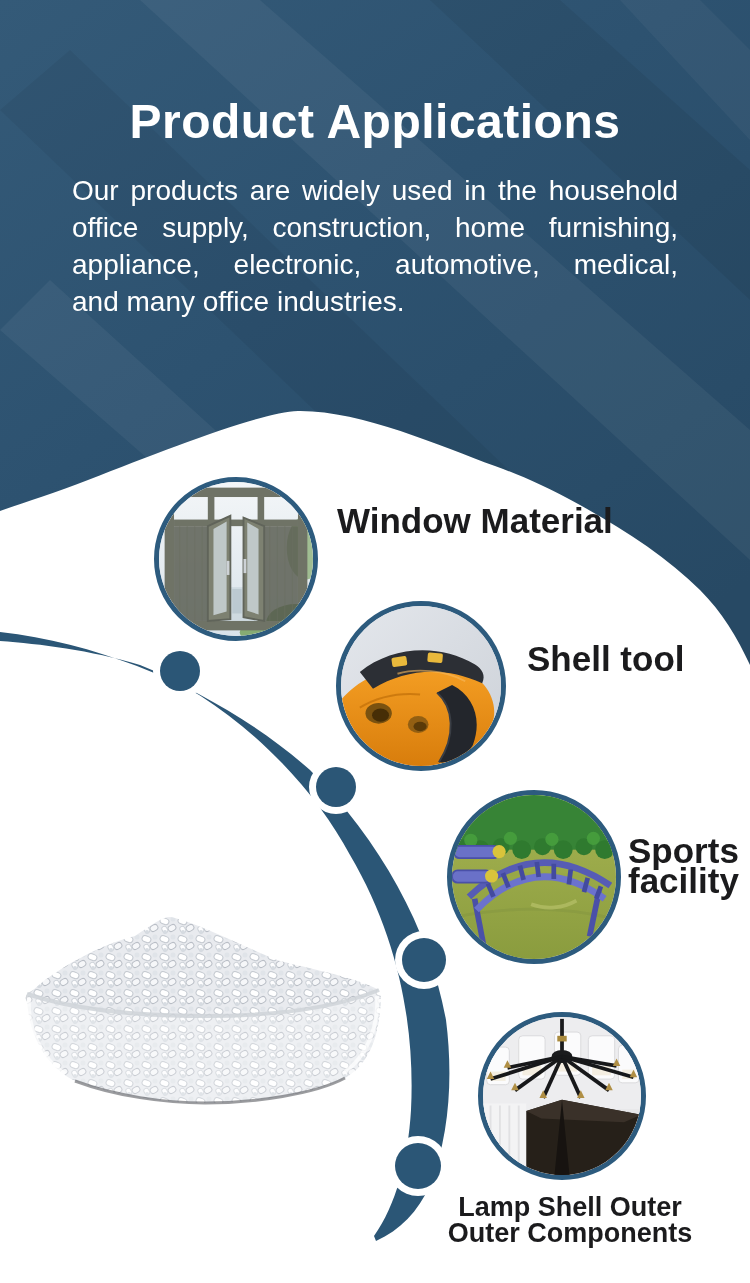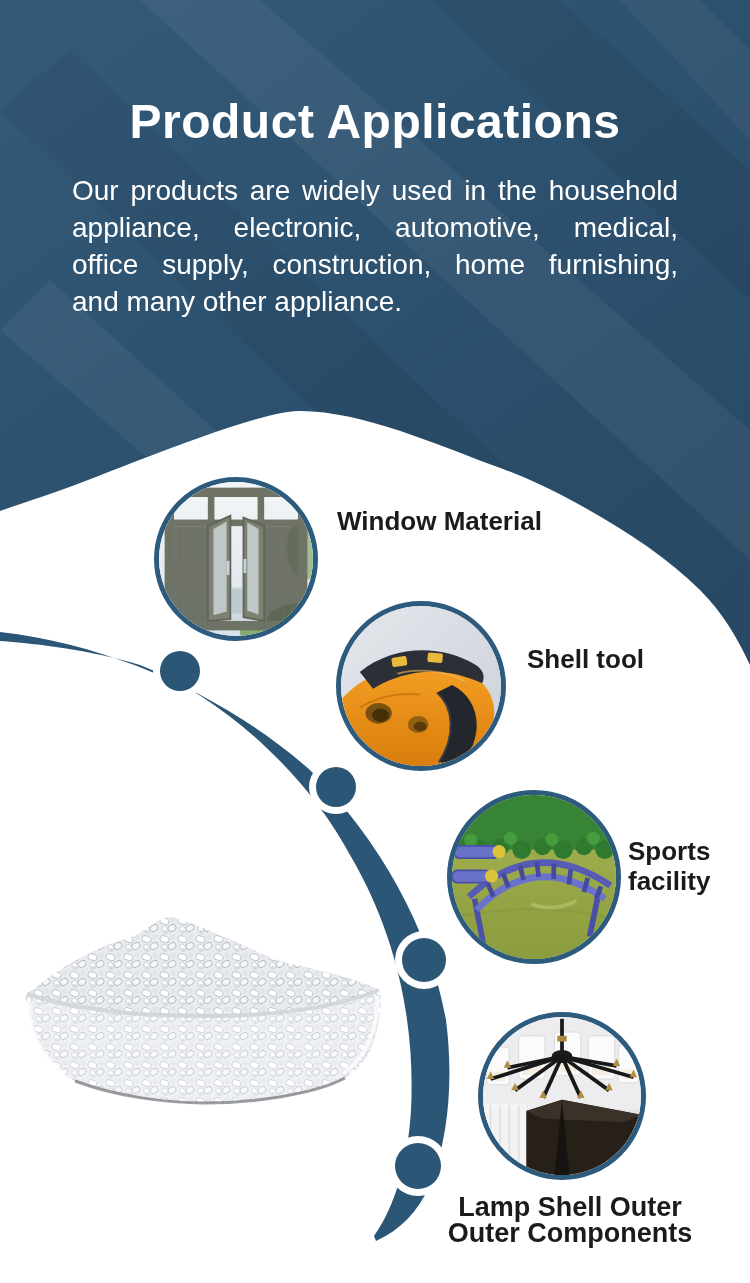--- a/index.html
+++ b/index.html
@@ -21,21 +21,21 @@
   .photo{
     position:absolute;border-radius:50%;overflow:hidden;z-index:2;
     border:5px solid #2d5b7e;box-sizing:border-box;background:#dfe3e8;
   }
   .photo svg{display:block;width:100%;height:100%;}
   .photo-window{left:154px;top:477px;width:164px;height:164px;}
   .photo-power{left:336px;top:601px;width:170px;height:170px;}
   .photo-sports{left:447px;top:790px;width:174px;height:174px;}
   .photo-lamp{left:478px;top:1012px;width:168px;height:168px;}
   .app-label{
-    position:absolute;z-index:3;color:#1b1b1d;font-weight:700;font-size:26px;line-height:30px;
+    position:absolute;z-index:3;color:#1b1b1d;font-weight:700;font-size:35px;line-height:30px;
   }
   .label-window{left:337px;top:506px;}
   .label-power{left:527px;top:644px;}
   .label-sports{left:628px;top:836px;}
   .label-lamp{left:430px;top:1194px;width:280px;text-align:center;font-size:27px;line-height:26px;}
   .pellets{position:absolute;left:15px;top:898px;width:375px;height:217px;z-index:1;}
 </style>
 </head>
 <body>
 
@@ -89,23 +89,23 @@
       <circle cx="424" cy="960" r="29" fill="#ffffff"></circle>
       <circle cx="424" cy="960" r="22" fill="#2b5676"></circle>
       <circle cx="418" cy="1166" r="30" fill="#ffffff"></circle>
       <circle cx="418" cy="1166" r="23" fill="#2b5676"></circle>
     </g>
   </svg>
 
   <div class="page-title">Product Applications</div>
   <div class="intro">
     <div class="jline">Our products are widely used in the household</div>
+    <div class="jline">office supply, construction, home furnishing,</div>
     <div class="jline">appliance, electronic, automotive, medical,</div>
-    <div class="jline">office supply, construction, home furnishing,</div>
-    <div class="lline">and many other appliance.</div>
+    <div class="lline">and many office industries.</div>
   </div>
 
   <div class="photo photo-window">
     <svg viewBox="0 0 164 164">
       <defs>
         <linearGradient id="skyG" x1="0" y1="0" x2="0" y2="1">
           <stop offset="0" stop-color="#f3f6f8"></stop>
             <stop offset="1" stop-color="#d9e3ea"></stop>
         </linearGradient>
       </defs>

